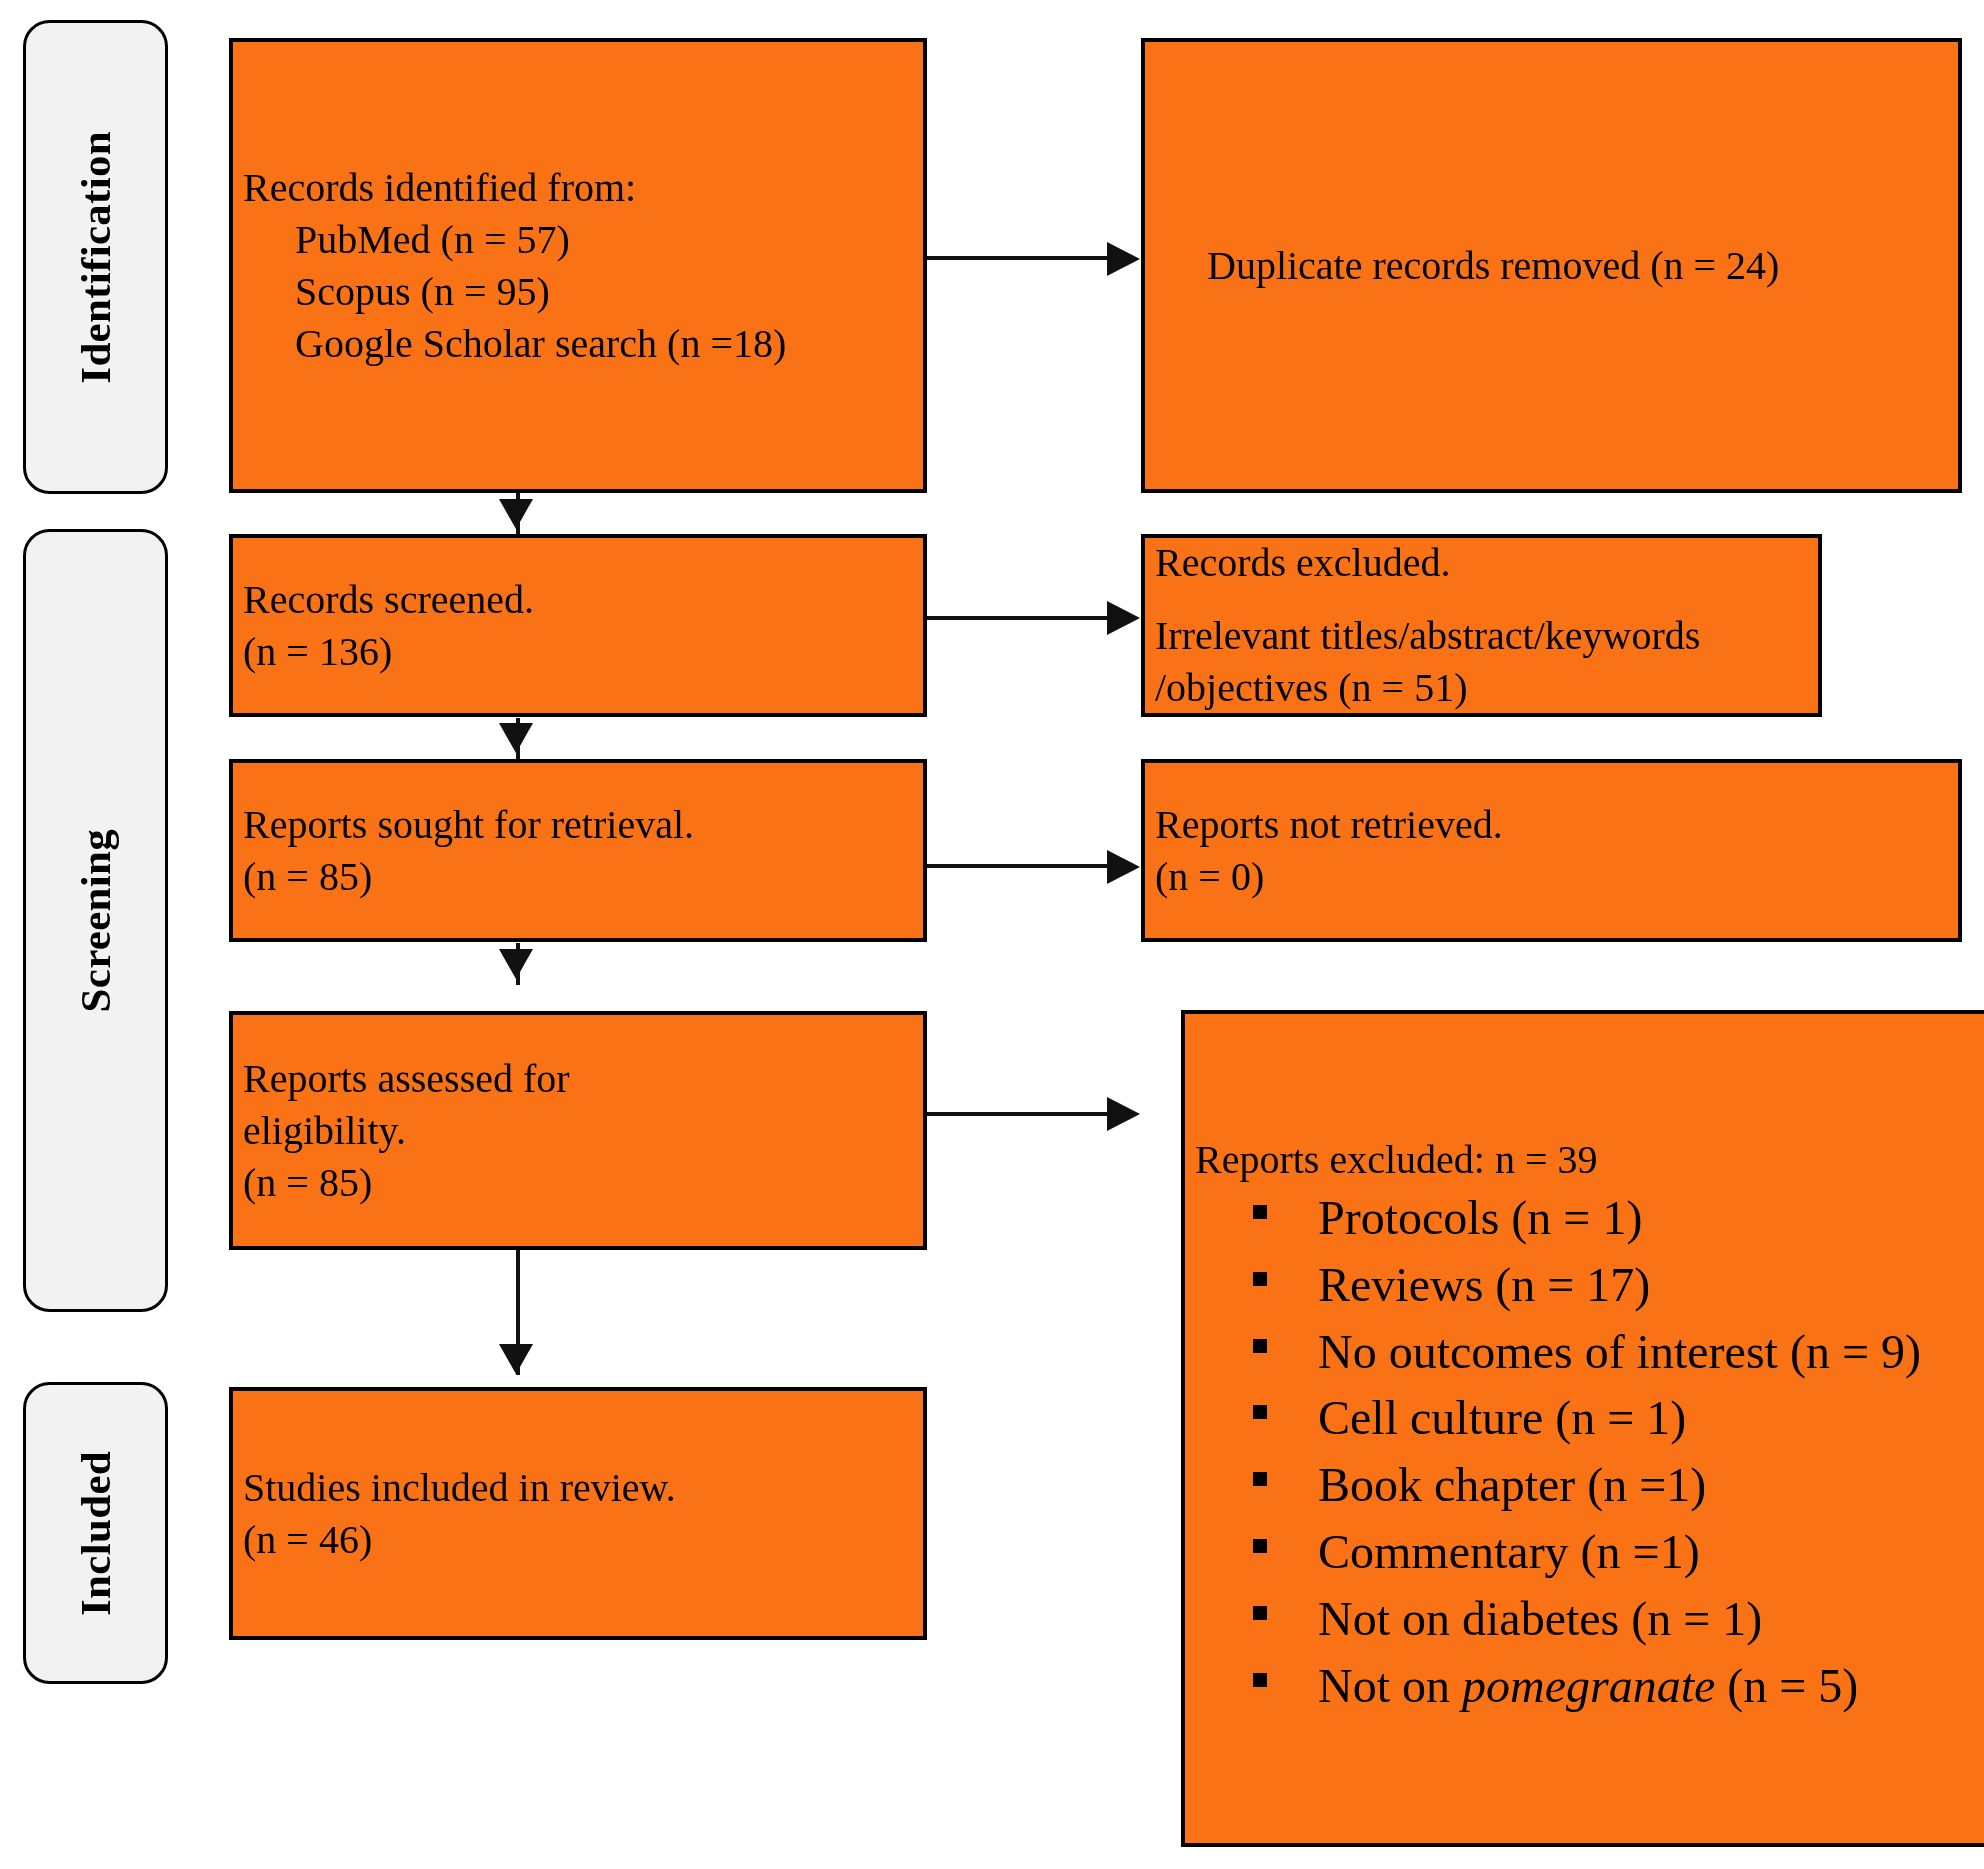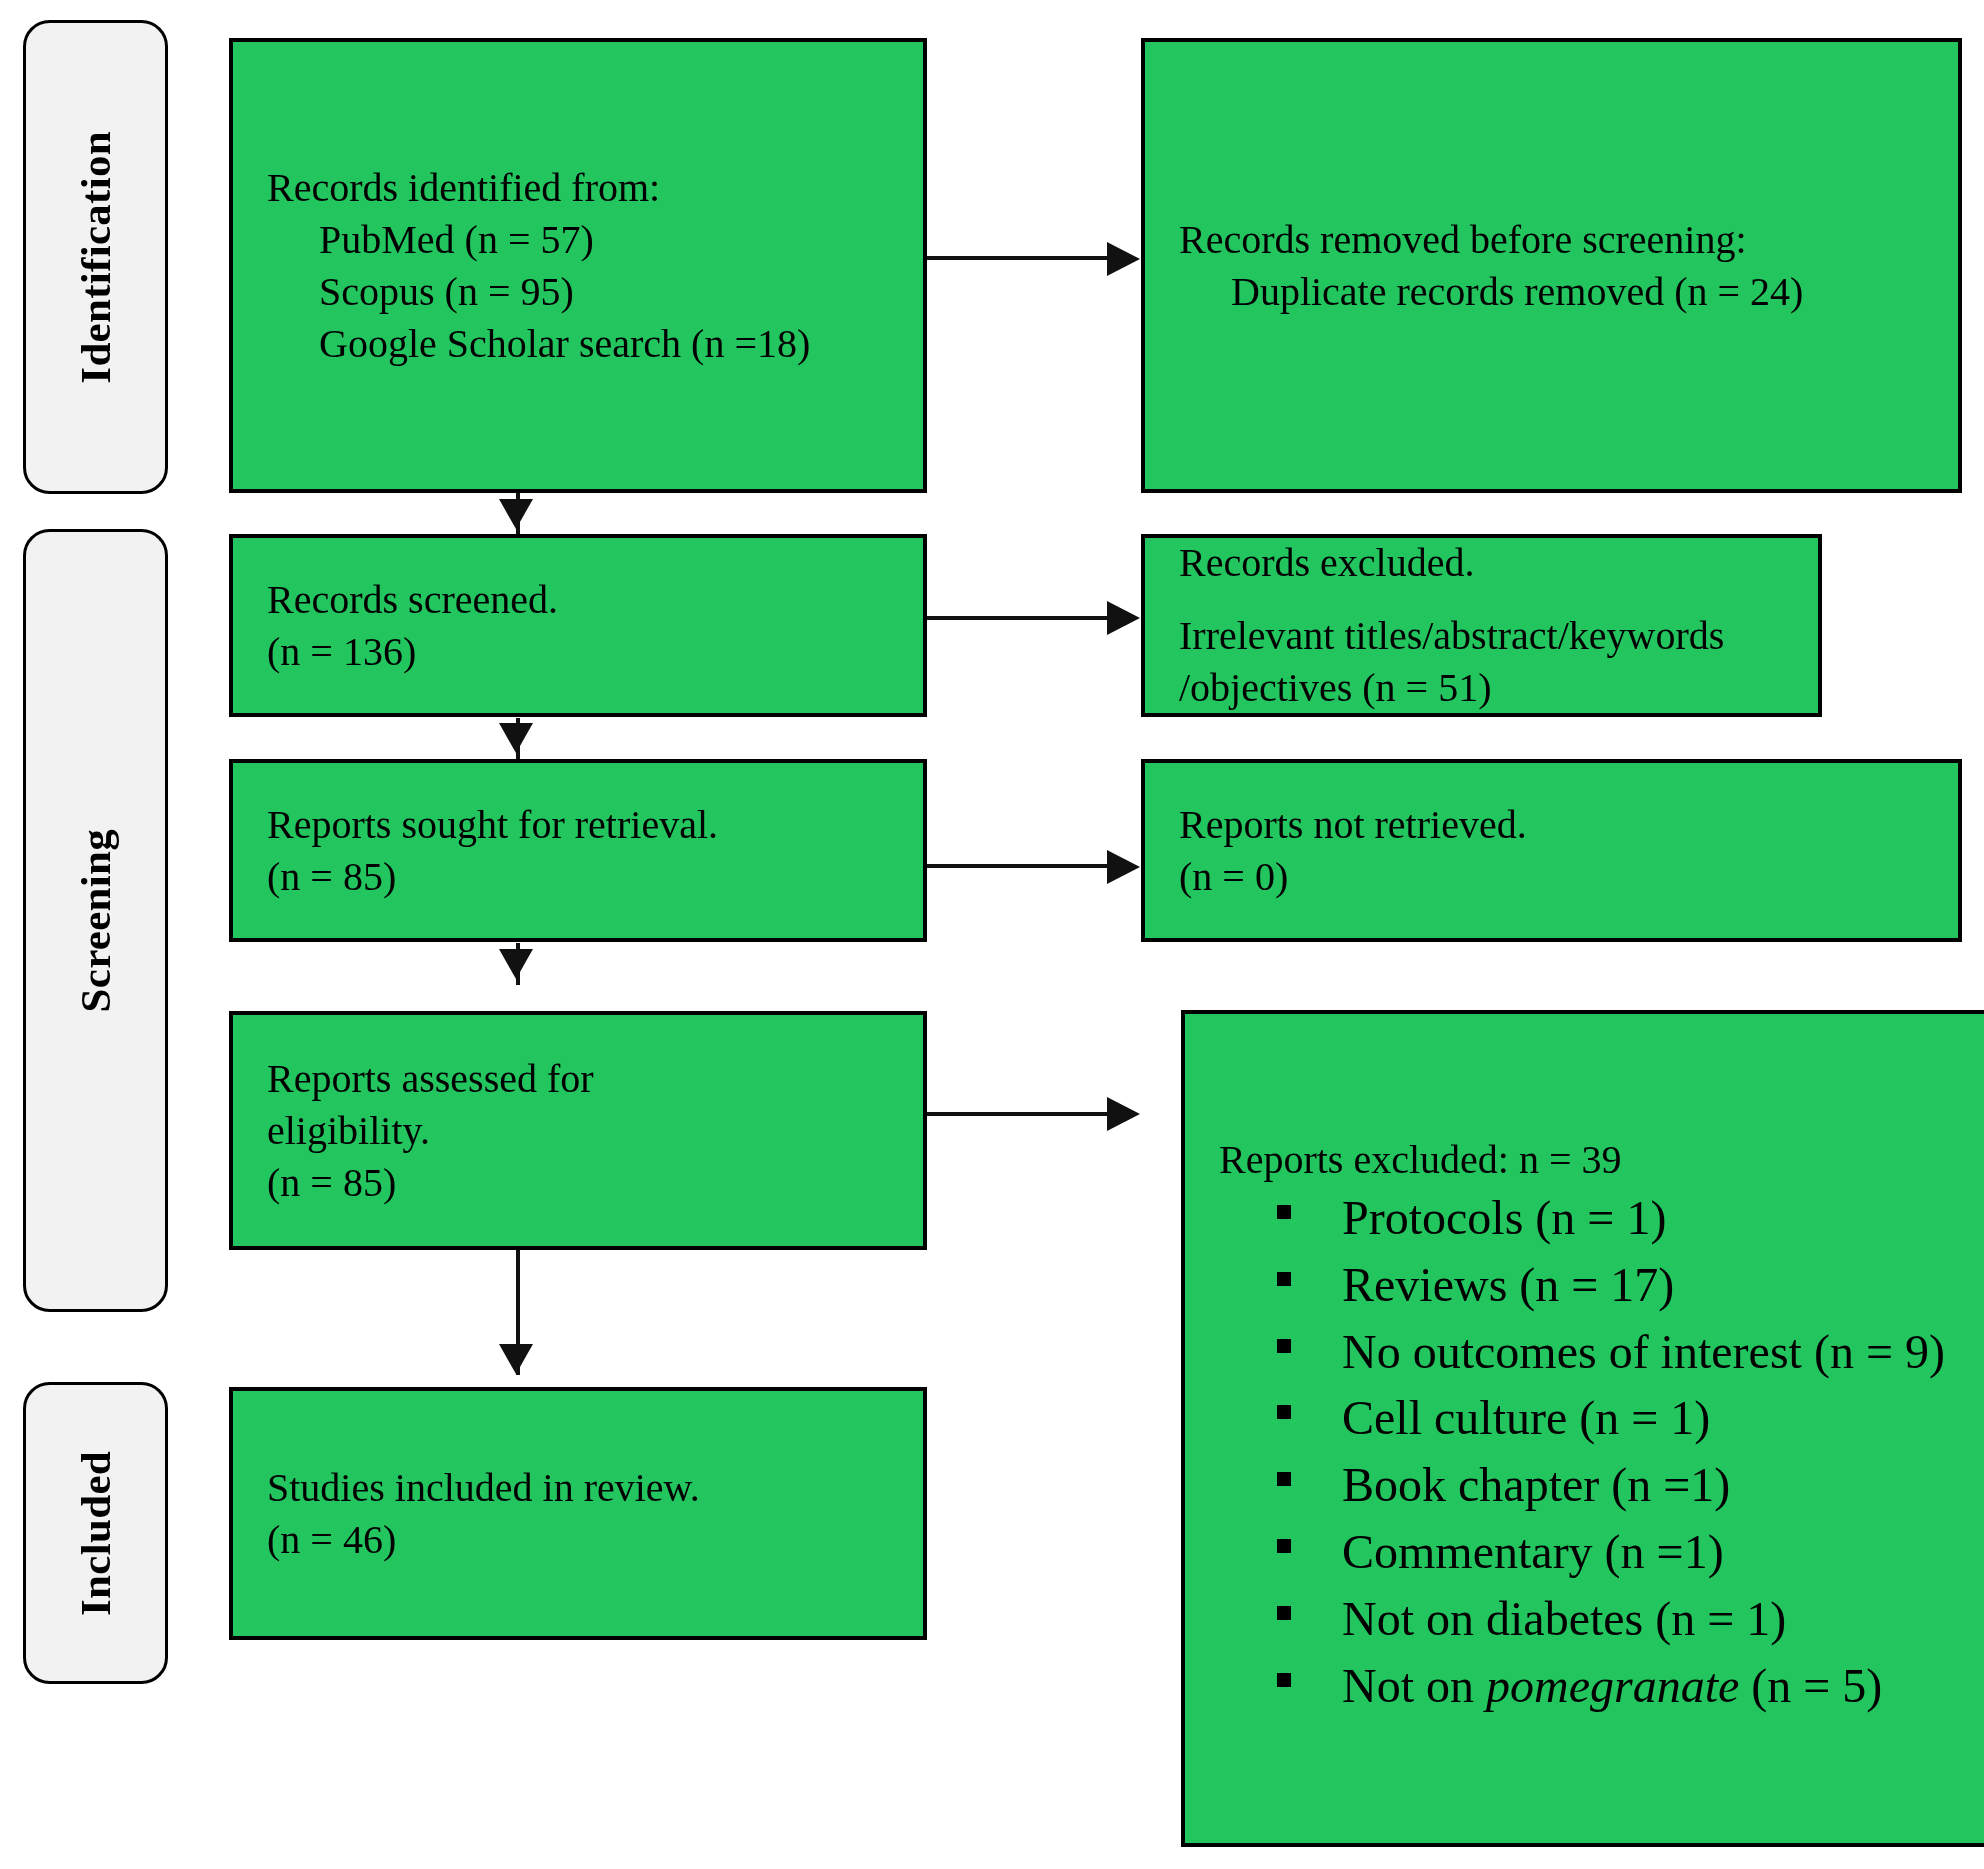--- a/index.html
+++ b/index.html
@@ -33,27 +33,27 @@
     font-size:43px;
     font-weight:700;
     letter-spacing:0.3px;
     line-height:1;
     white-space:nowrap;
   }
 
   
   .nodebox{
     position:absolute;
-    background:#22c55e;
+    background:#f97316;
     border:4.4px solid #000;
     box-sizing:border-box;
     display:flex;
     flex-direction:column;
     justify-content:center;
-    padding:0 34px;
+    padding:0 10px;
   }
   .nodebox.topalign{ justify-content:flex-start; }
 
   .line{
     font-size:40px;
     line-height:1.30;
     white-space:pre-wrap;
   }
   .hang{ padding-left:52px; }
 
@@ -126,21 +126,20 @@
     <div class="line hang">Scopus (n = 95)</div>
     <div class="line hang">Google Scholar search (n =18)</div>
   </div>
 
   <div class="conn">
     <div class="h-shaft" style="left:927px; top:256px; width:182px;"></div>
     <div class="h-head" style="left:1107px; top:242px;"></div>
   </div>
 
   <div class="nodebox" style="left:1141px; top:38px; width:821px; height:455px;">
-    <div class="line">Records removed before screening:</div>
     <div class="line hang">Duplicate records removed (n = 24)</div>
   </div>
 
   <div class="conn">
     <div class="v-shaft" style="left:516px; top:493px; height:42px;"></div>
     <div class="v-head" style="left:499px; top:499px;"></div>
   </div>
 
   <div class="nodebox" style="left:229px; top:534px; width:698px; height:183px;">
     <div class="line">Records screened.</div>

